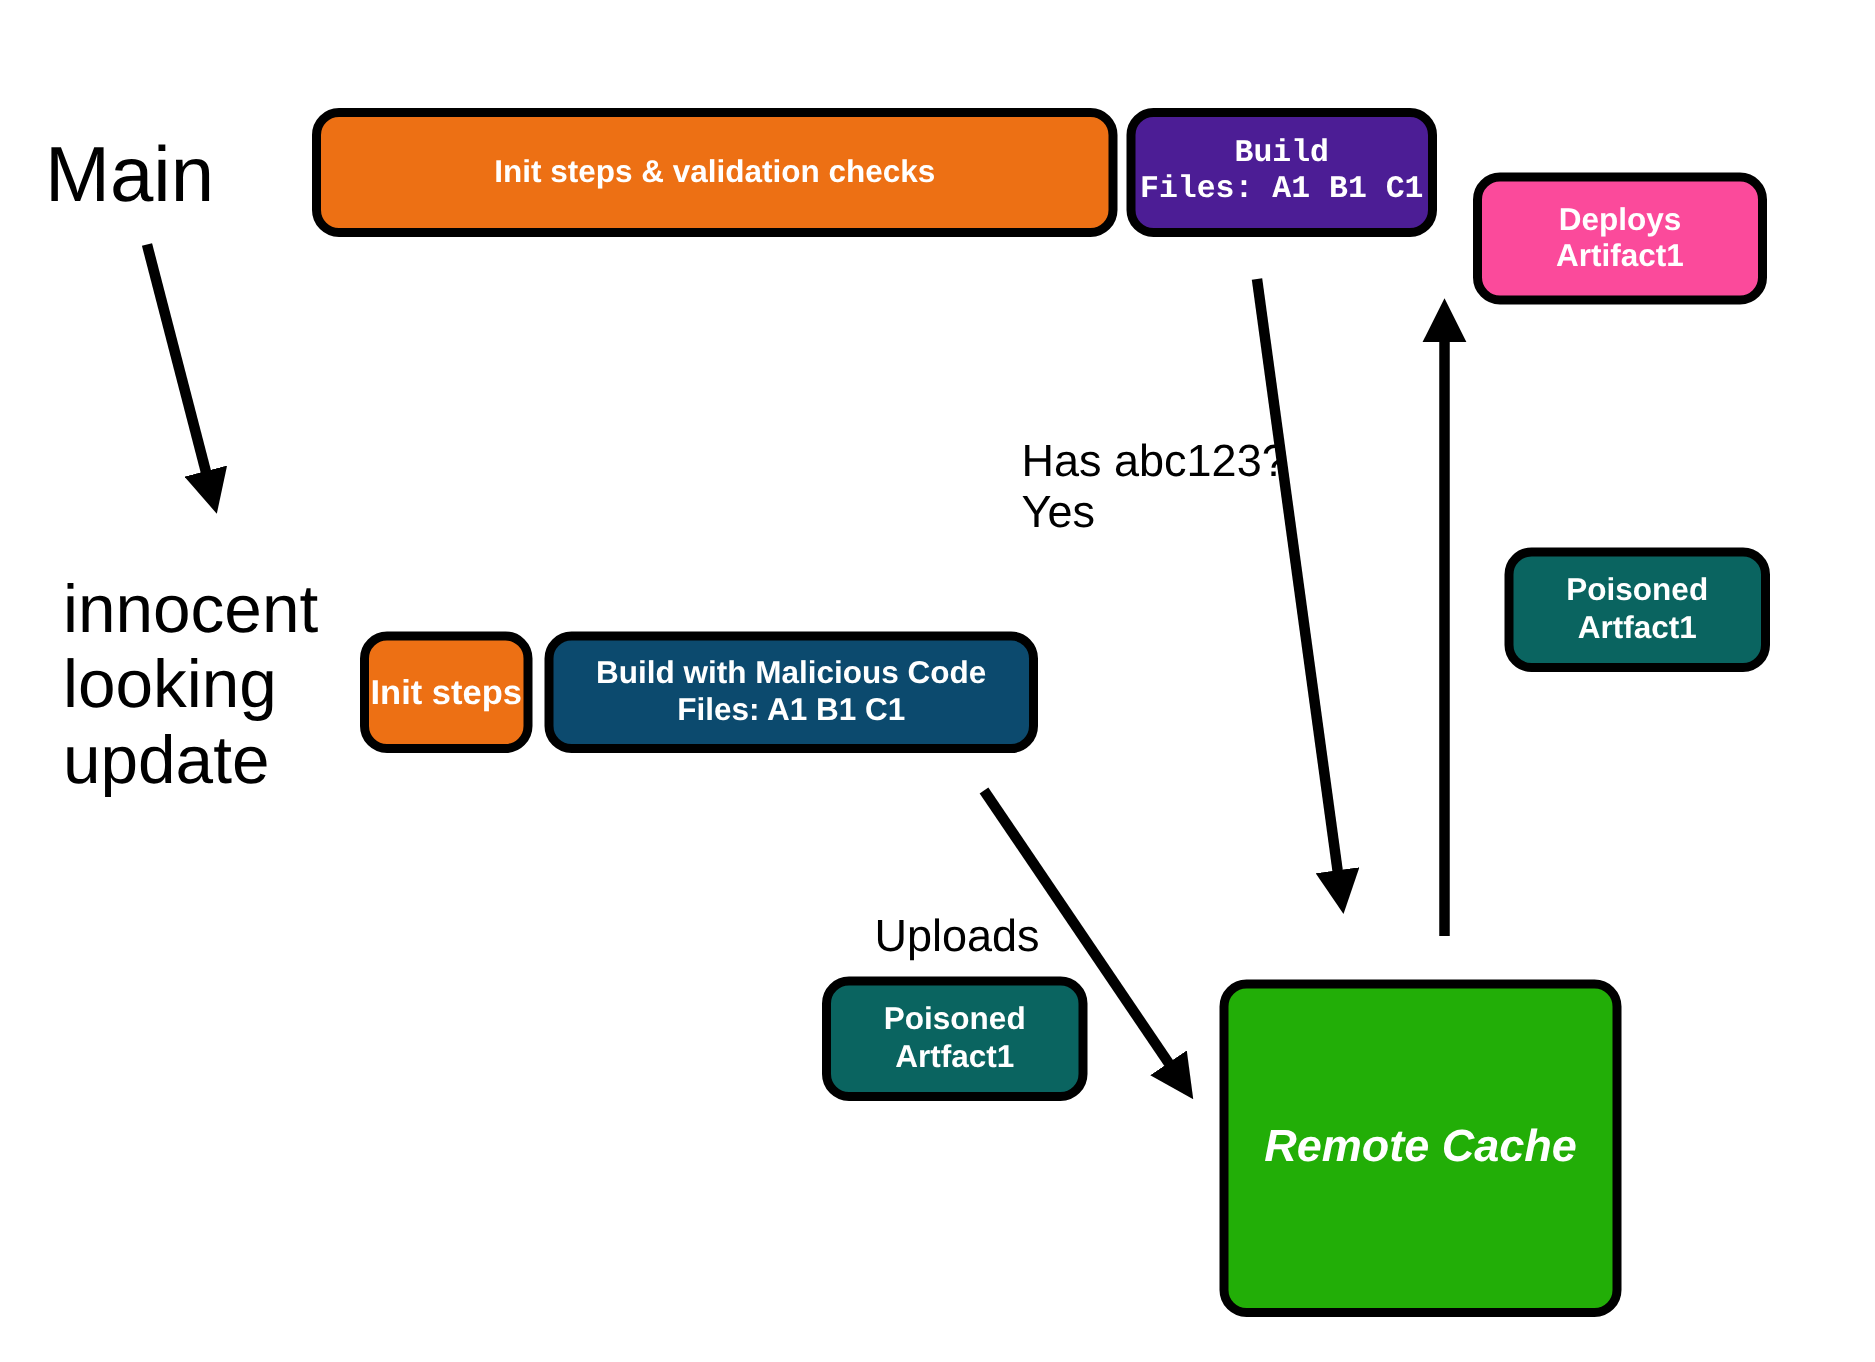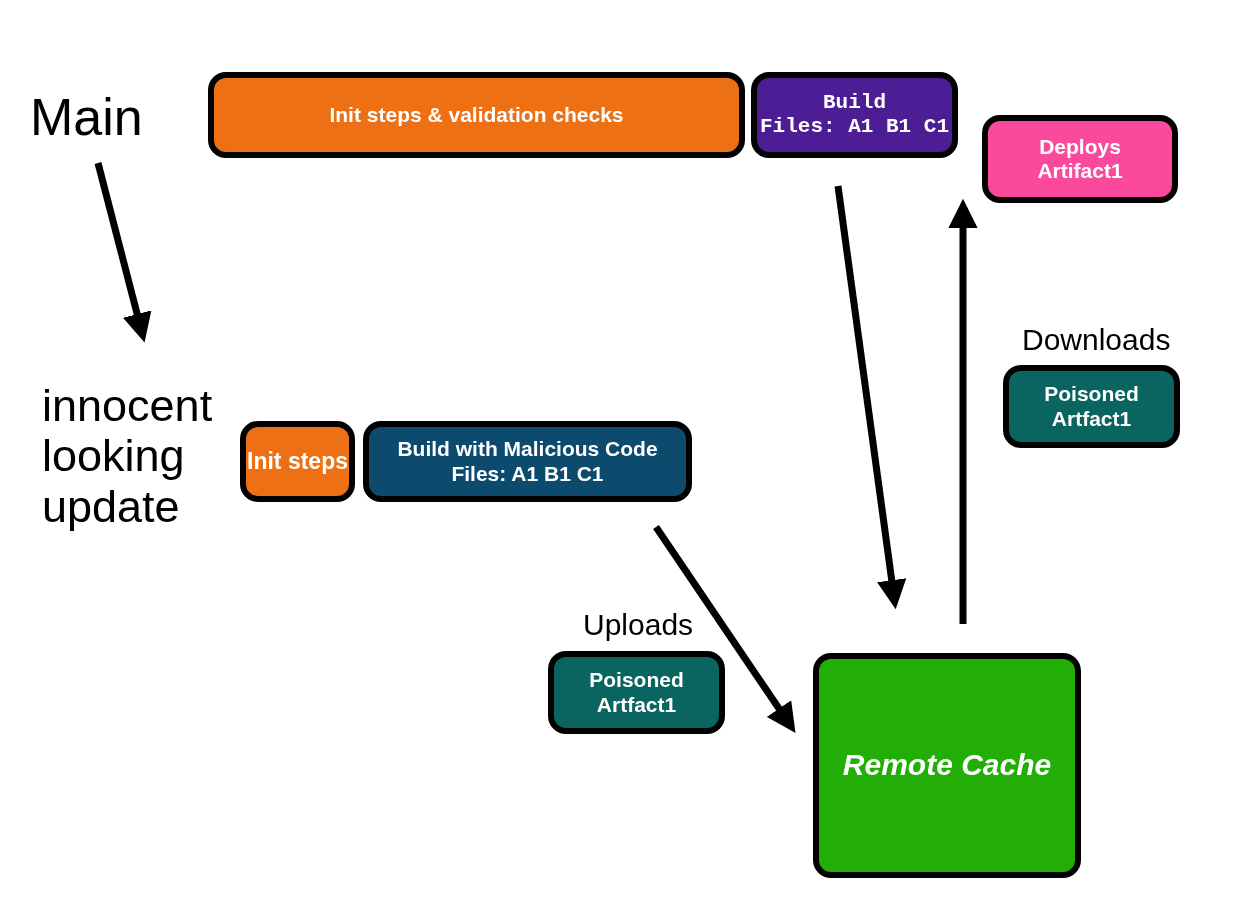--- a/index.html
+++ b/index.html
@@ -69,24 +69,25 @@
         <line x1="656" y1="527" x2="790.7910070275926" y2="725.9329345096885" stroke="#000000" stroke-width="7" stroke-linecap="butt" marker-end="url(#arrowhead)"></line>
       </g>
   </svg>
 
   <div class="plain-label" style="left:30px; top:88px; font-size:52px;">Main</div>
 
   <div class="plain-label" style="left:42px; top:381px; font-size:45px;">innocent
 looking
 update</div>
 
+  <div class="plain-label" style="left:681px; top:291px; font-size:30px;">Has abc123?
+Yes</div>
 
   <div class="plain-label" style="left:583px; top:608px; font-size:30px;">Uploads</div>
 
-  <div class="plain-label" style="left:1022px; top:323px; font-size:30px;">Downloads</div>
 
   <div class="node" style="left: 208px; top: 72px; width: 537px; height: 86px; background: rgb(237, 112, 20); color: rgb(255, 255, 255); font-size: 21px;">Init steps &amp; validation checks</div>
 
   <div class="node" style="left: 751px; top: 72px; width: 207px; height: 86px; background: #4c1d95; color: rgb(255, 255, 255); font-size: 21px; font-family: Liberation Mono, monospace;">Build
 Files: A1  B1  C1</div>
 
   <div class="node" style="left: 982px; top: 71px; width: 196px; height: 88px; background: rgb(251, 74, 155); color: rgb(255, 255, 255); font-size: 21px; margin-top: 44px;">Deploys
 Artifact1</div>
 
   <div class="node" style="left: 240px; top: 421px; width: 115px; height: 81px; background: rgb(237, 112, 20); color: rgb(255, 255, 255); font-size: 23px;">Init steps</div>

